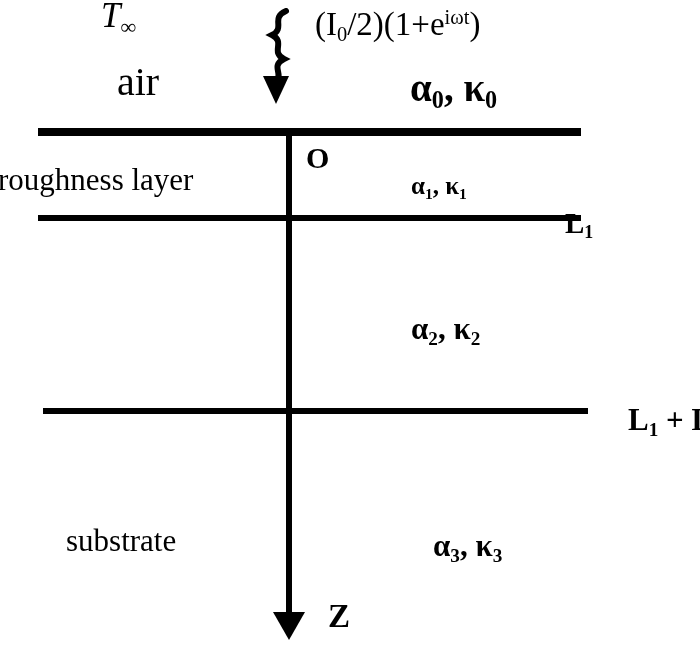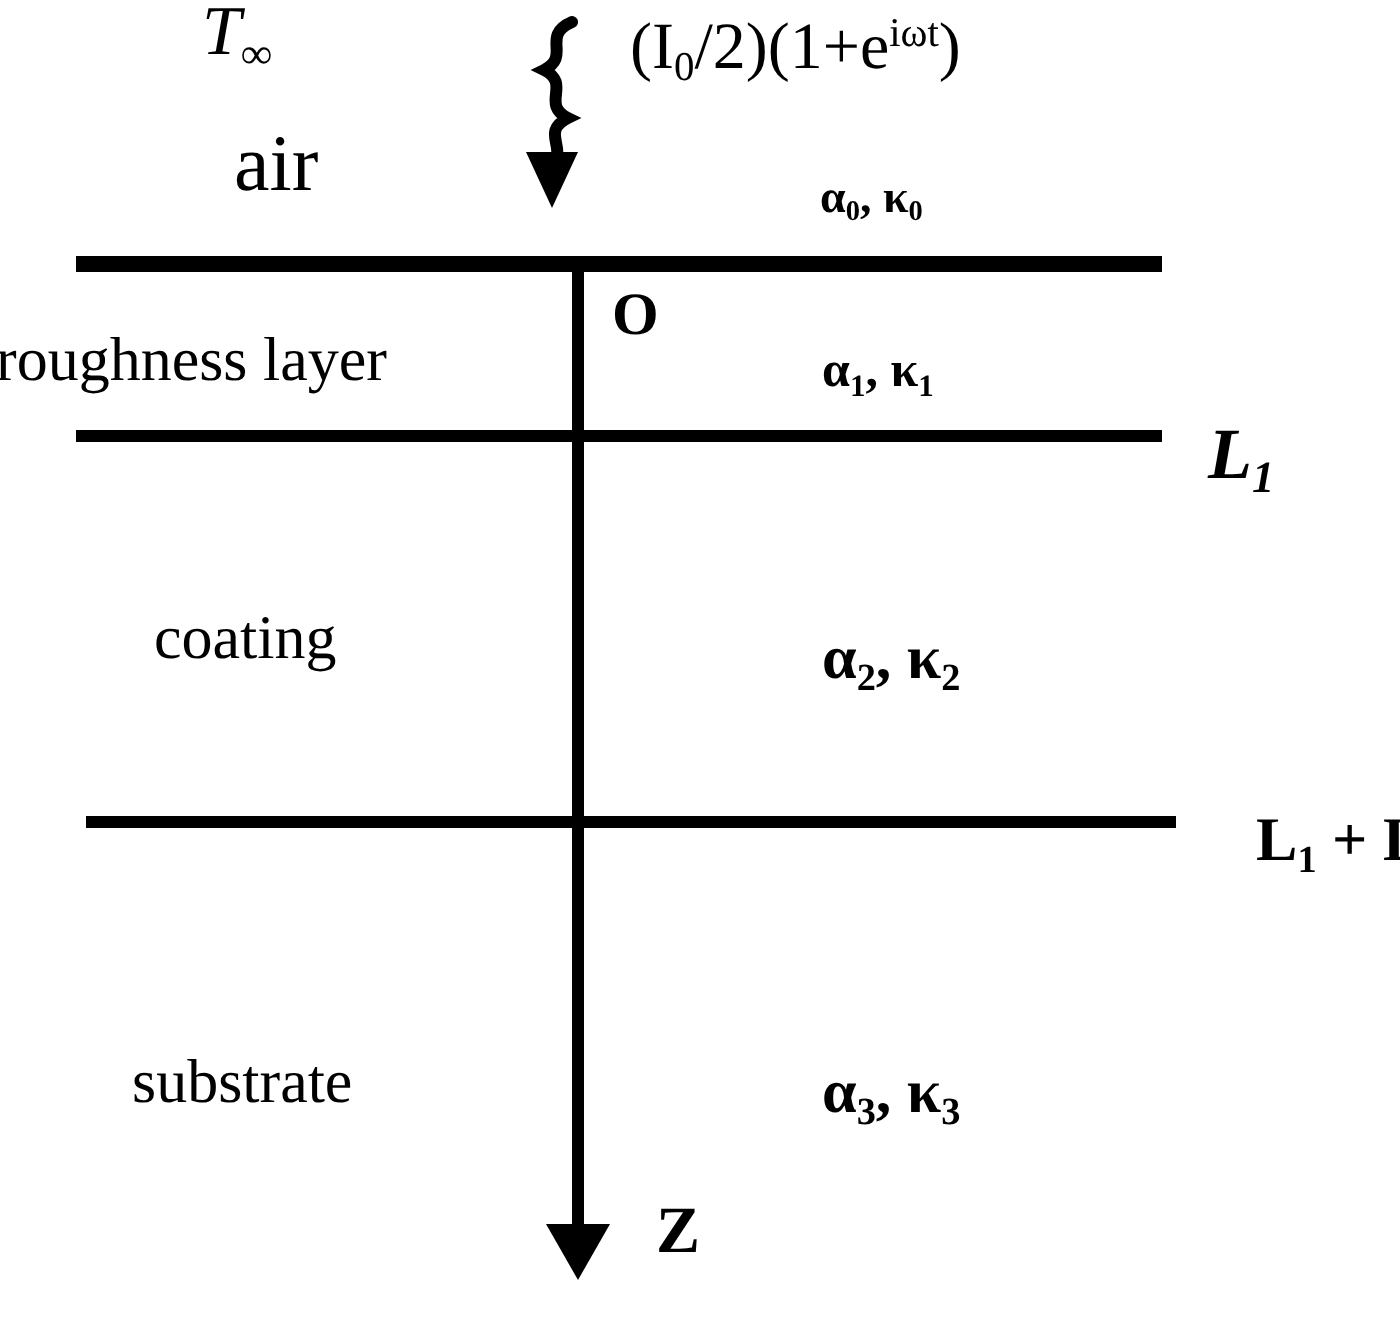--- a/index.html
+++ b/index.html
@@ -80,33 +80,33 @@
     font-size: 0.62em;
     vertical-align: baseline;
     position: relative;
     bottom: 0.52em;
     margin-top: 24px;
   }
 
   #label-tinf      { left: 101px; top: -2px;  font-size: 35px; }
   #label-air       { left: 117px; top: 62px;  font-size: 40px; }
   #label-source    { left: 315px; top: 8px;   font-size: 33px; }
-  #label-ak0       { left: 410px; top: 68px;  font-size: 23px; margin-top: 19px; }
+  #label-ak0       { left: 410px; top: 68px;  font-size: 39px; }
 
   #label-roughness { left: -2px;  top: 164px; font-size: 31px; }
   #label-origin    { left: 306px; top: 143px; font-size: 30px; }
   #label-ak1       { left: 411px; top: 173px; font-size: 25px; }
-  #label-L1        { left: 604px; top: 209px; font-size: 36px; font-style: italic; }
+  #label-L1        { left: 565px; top: 209px; font-size: 29px; }
 
   #label-coating   { left: 77px;  top: 303px; font-size: 31px; }
   #label-ak2       { left: 411px; top: 313px; font-size: 31px; }
   #label-L1L2      { left: 628px; top: 404px; font-size: 31px; }
 
   #label-substrate { left: 66px;  top: 525px; font-size: 31px; }
-  #label-ak3       { left: 411px; top: 530px; font-size: 31px; text-align: center; }
+  #label-ak3       { left: 433px; top: 530px; font-size: 31px; text-align: center; }
 
   #label-z         { left: 328px; top: 600px; font-size: 33px; }
 </style>
 </head>
 <body>
 
 <div id="diagram">
 
   <div id="incident-arrow">
     <svg width="46" height="96" viewBox="0 0 46 96" xmlns="http://www.w3.org/2000/svg">
@@ -131,21 +131,20 @@
   <div class="label bold" id="label-ak0">α<sub>0</sub>, κ<sub>0</sub></div>
 
   <div class="label plain" id="label-roughness">roughness layer</div>
 
   <div class="label bold" id="label-origin">O</div>
 
   <div class="label bold" id="label-ak1">α<sub>1</sub>, κ<sub>1</sub></div>
 
   <div class="label bold" id="label-L1">L<sub>1</sub></div>
 
-  <div class="label plain" id="label-coating">coating</div>
 
   <div class="label bold" id="label-ak2">α<sub>2</sub>, κ<sub>2</sub></div>
 
   <div class="label bold" id="label-L1L2">L<sub>1</sub> + L<sub>2</sub></div>
 
   <div class="label plain" id="label-substrate">substrate</div>
 
   <div class="label bold" id="label-ak3">α<sub>3</sub>, κ<sub>3</sub></div>
 
   <div class="label bold" id="label-z">Z</div>

